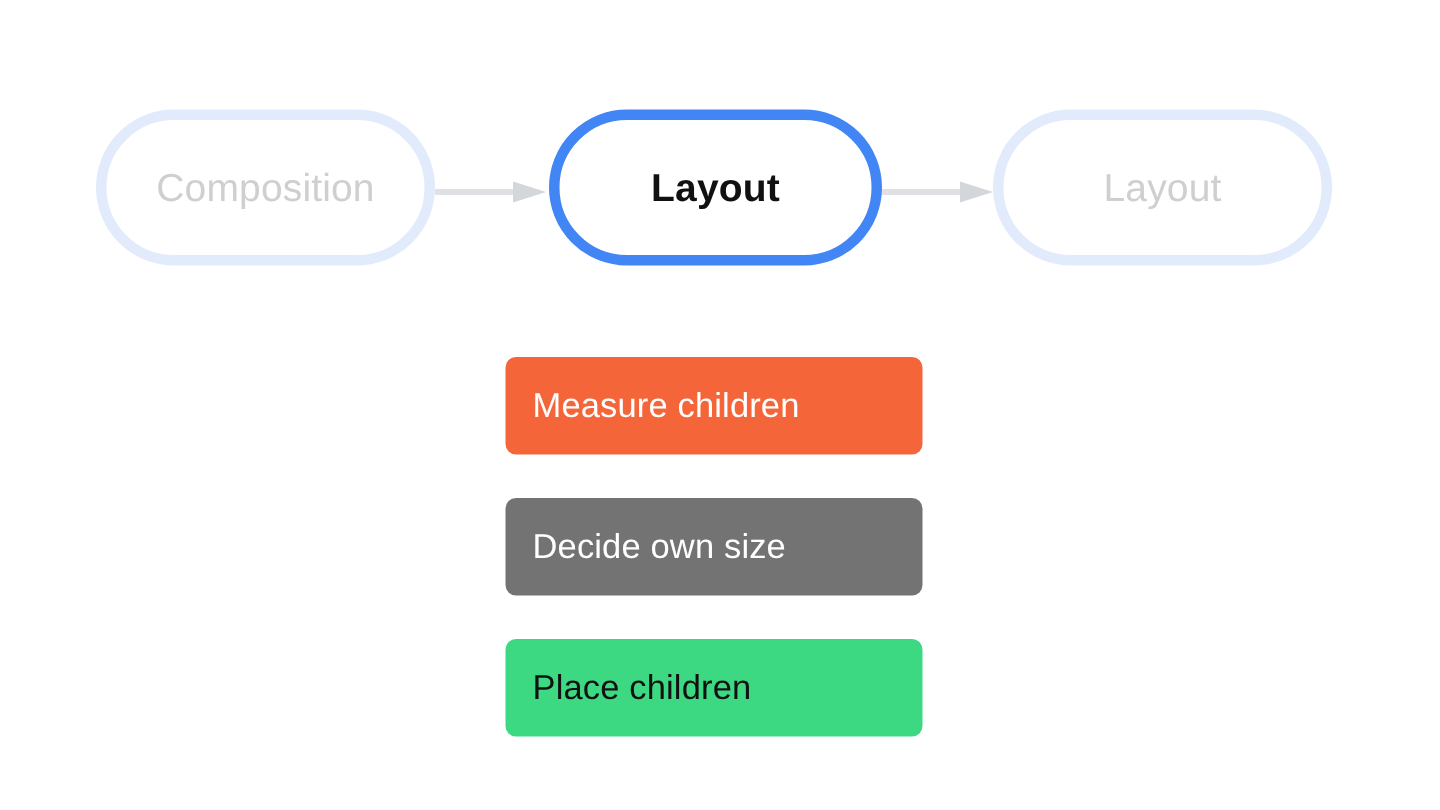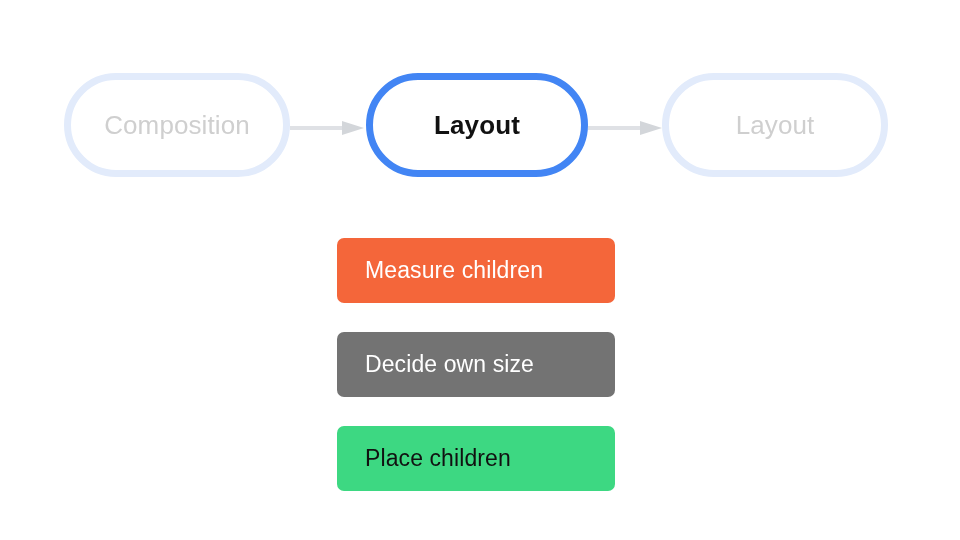--- a/index.html
+++ b/index.html
@@ -90,21 +90,21 @@
     top: 238px;
     width: 278px;
   }
 
   .step-bar {
     width: 278px;
     height: 65px;
     border-radius: 7px;
     display: flex;
     align-items: center;
-    padding-left: 28px;
+    padding-left: 18px;
     margin-bottom: 29px;
   }
   .step-bar:last-child { margin-bottom: 0; align-items: center; }
 
   .step-label {
     font-size: 23px;
     line-height: 1;
     font-weight: 400;
     letter-spacing: 0.1px;
     white-space: nowrap;

